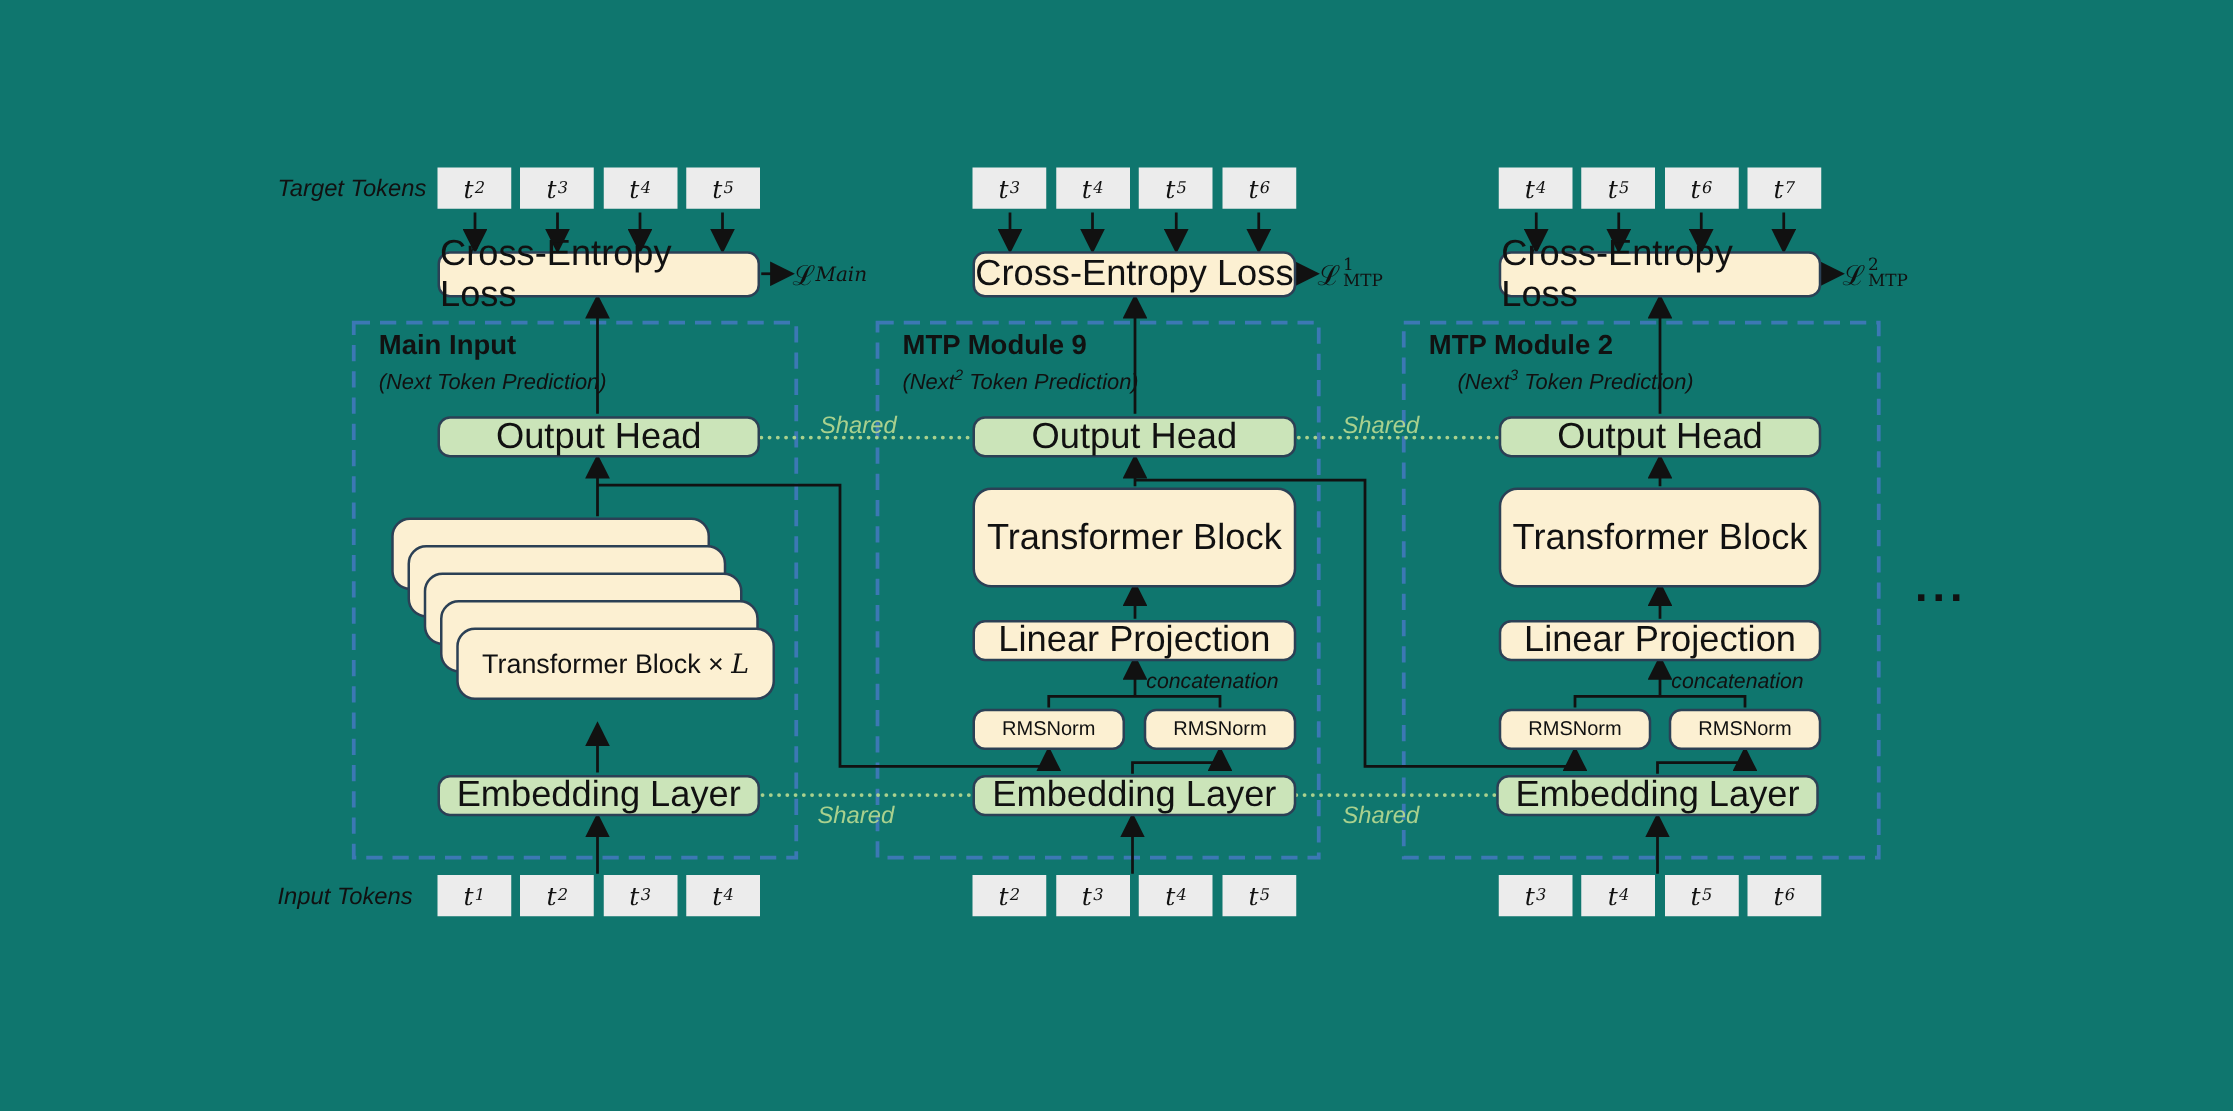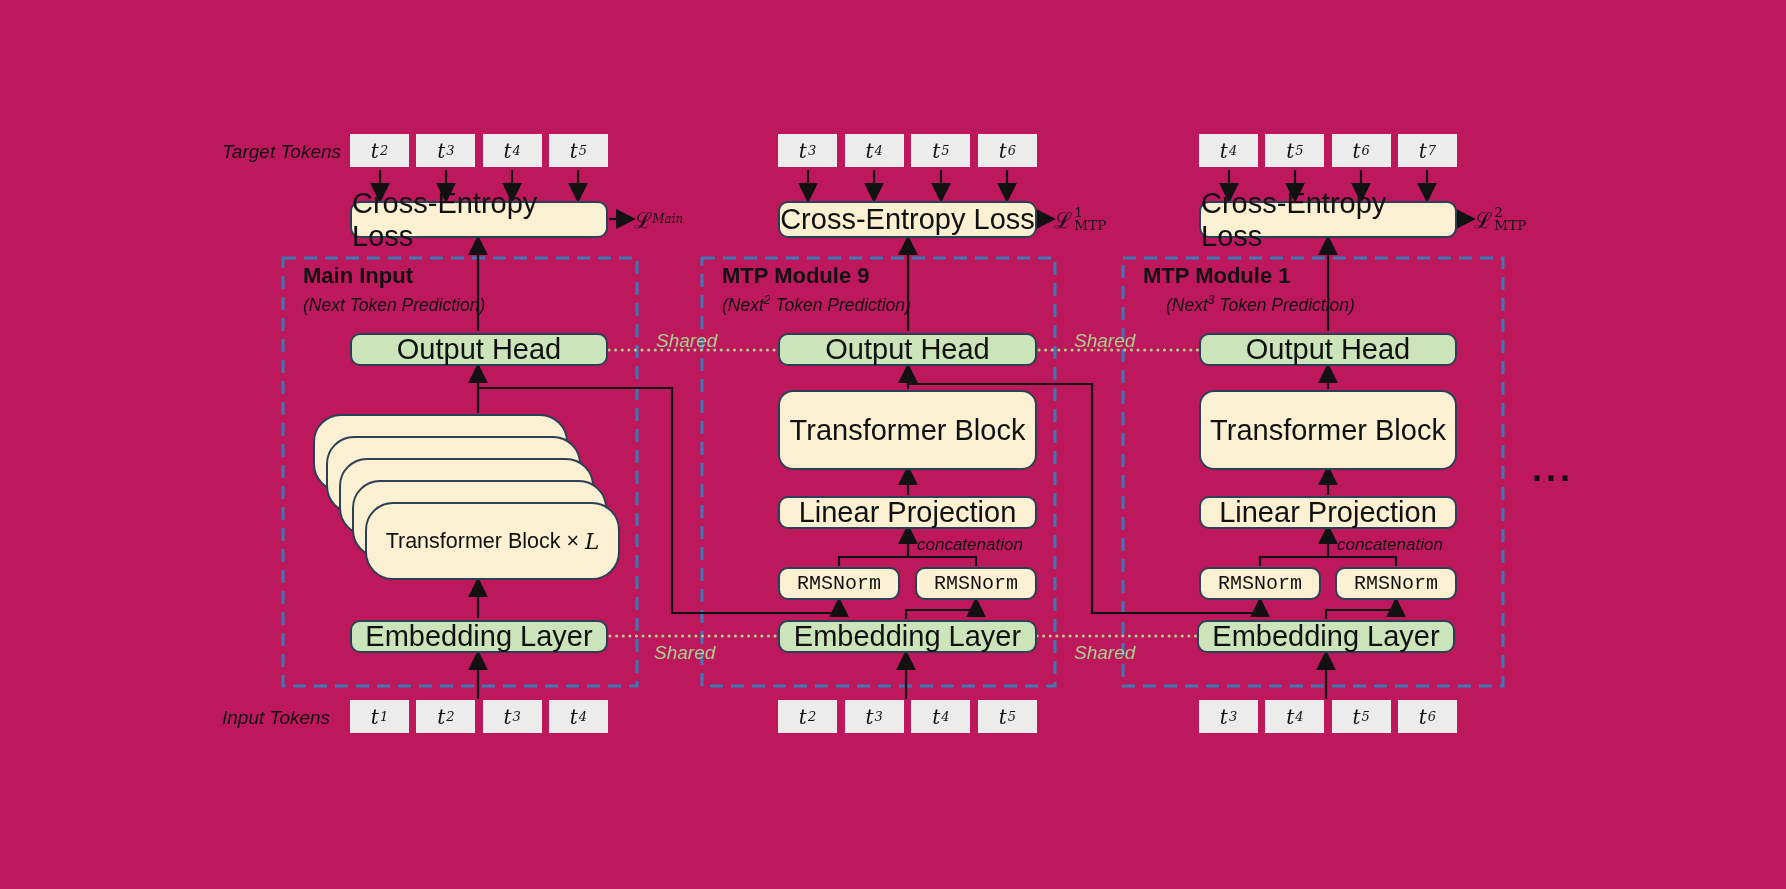--- a/index.html
+++ b/index.html
@@ -1,43 +1,43 @@
 <!DOCTYPE html>
 <html><head>
 <meta charset="utf-8">
 <style>
   html,body{margin:0;padding:0;background:#fff;}
-  .canvas{position:relative;width:1786px;height:889px;background:#be185d;overflow:hidden;
+  .canvas{position:relative;width:1786px;height:889px;background:#0f766e;overflow:hidden;
           font-family:"Liberation Sans",sans-serif;color:#111;}
   svg.connectors{position:absolute;left:0;top:0;z-index:1;}
   .box{position:absolute;box-sizing:border-box;border:2.5px solid #2B4055;border-radius:10px;
        display:flex;align-items:center;justify-content:center;z-index:2;
        font-size:29px;color:#111;}
   .cream{background:#FCF0D2;}
   .green{background:#CBE4B9;}
   .bigblock{border-radius:15px;}
-  .rms{font-size:20px;font-family:Liberation Mono, monospace;}
-  .stackbox{position:absolute;box-sizing:border-box;width:255px;height:78px;background:#FCF0D2;
-            border:2.5px solid #2B4055;border-radius:28px;z-index:2;}
+  .rms{font-size:16px;}
+  .stackbox{position:absolute;box-sizing:border-box;width:255px;height:58px;background:#FCF0D2;
+            border:2.5px solid #2B4055;border-radius:15px;z-index:2;}
   .stackbox .lbl{width:100%;height:100%;display:flex;align-items:center;justify-content:center;
             font-size:21.5px;}
   .stackbox .lbl i{font-family:"DejaVu Serif",serif;margin-left:6px;}
   .tokrow{position:absolute;display:flex;justify-content:space-between;z-index:2;}
   .tok{width:59px;height:33px;background:#ECECEC;display:flex;align-items:center;justify-content:center;
        font:italic 20px "DejaVu Serif",serif;}
   .tok sub{font-size:13px;margin-left:1px;}
   .rowlabel{position:absolute;font:italic 19px "Liberation Sans",sans-serif;z-index:2;}
   .mtitle{position:absolute;font:bold 22px "Liberation Sans",sans-serif;z-index:2;}
   .msub{position:absolute;font:italic 17.5px "Liberation Sans",sans-serif;z-index:2;}
   .msub sup{font-size:12px;}
   .shared{position:absolute;font:italic 19px "Liberation Sans",sans-serif;color:#A9D18E;z-index:2;margin-left:14px;}
   .losslbl{position:absolute;display:flex;align-items:center;z-index:2;
            font:20px "DejaVu Serif",serif;}
   .losslbl .sym{font-size:22px;}
-  .losslbl sub{font-size:12px;font-style:italic;}
+  .losslbl sub{font-size:16px;font-style:italic;}
   .ss{display:inline-flex;flex-direction:column;align-items:flex-start;margin-left:2px;}
   .ss .sup{font-size:13.5px;line-height:13px;}
   .ss .sub{font-size:13.5px;line-height:13px;}
   .concat{position:absolute;font:italic 17px "Liberation Sans",sans-serif;z-index:2;}
   .dots{position:absolute;font:bold 36px "Liberation Sans",sans-serif;letter-spacing:4px;z-index:2;}
   .cap{position:absolute;left:205px;top:766px;width:1372px;z-index:2;
        font:29px "Liberation Serif",serif;color:#111;}
   .cap .l1{text-align:justify;text-align-last:justify;}
   .cap .l2{margin-top:5px;}
 </style>
@@ -227,21 +227,21 @@
     <div class="tok">
         <i>t</i>
         <sub>4</sub>
       </div>
     <div class="tok">
         <i>t</i>
         <sub>5</sub>
       </div>
   </div>
 
-  <div class="mtitle" style="left:1143px;top:263px;">MTP Module 1</div>
+  <div class="mtitle" style="left:1143px;top:263px;">MTP Module 2</div>
   <div class="msub" style="left:1166px;top:293px;text-align:center;"><span>(Next</span><sup>3</sup><span> Token Prediction)</span></div>
 
   <div class="tokrow" style="left:1199px;top:134px;width:258px;">
     <div class="tok">
         <i>t</i>
         <sub>4</sub>
       </div>
     <div class="tok">
         <i>t</i>
         <sub>5</sub>

